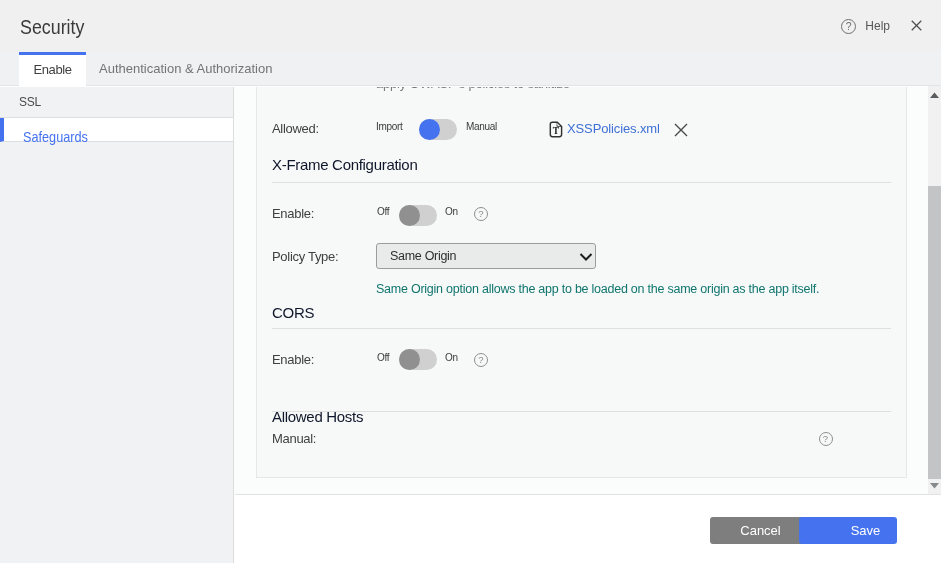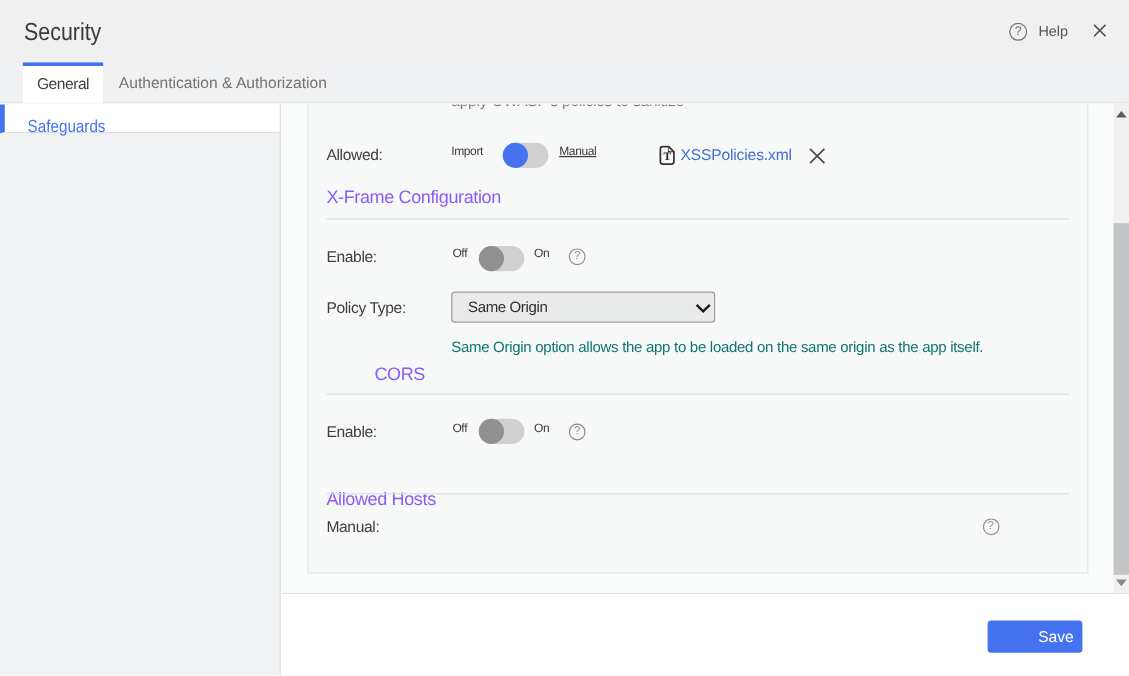--- a/index.html
+++ b/index.html
@@ -26,21 +26,21 @@
   .sb-ssl { height:31px; line-height:31px; padding-left:19px; color:#4a4a4a; border-bottom:1px solid #dcdedf; font-size:12px; letter-spacing:-0.3px; }
   .sb-safeguards { height:24px; line-height:39px; padding-left:19px; color:#4573f0; background:#fff; border-left:4px solid #4573f0; border-bottom:1px solid #dcdedf; font-size:14.5px; letter-spacing:0; }
 
   
   .panel { position:absolute; left:256px; top:87px; width:651px; height:391px; background:#f7f8f8; border:1px solid #e5e7e8; border-top:none; }
   
   .clipline { position:absolute; left:119px; top:0; width:320px; height:4px; overflow:hidden; }
   .clipline > div { margin-top:-11.5px; font-size:13px; letter-spacing:-0.2px; color:#7a7a7a; }
 
   .label { position:absolute; left:15px; font-size:13px; color:#3f3f3f; letter-spacing:-0.3px; }
-  .sechead { position:absolute; left:15px; font-size:15px; color:#8b5cf6; letter-spacing:-0.3px; }
+  .sechead { position:absolute; left:15px; font-size:15px; color:#0f172a; letter-spacing:-0.3px; }
   .sechr { position:absolute; left:15px; width:619px; border-top:1px solid #dddfe0; }
 
   .toggle { position:absolute; width:38px; height:21px; border-radius:10.5px; background:#d0d0d0; }
   .toggle .knob { position:absolute; left:0; top:0; width:21px; height:21px; border-radius:50%; }
   .knob-blue { background:#4573f0; }
   .knob-gray { background:#909090; }
   .ctext { position:absolute; font-size:10px; color:#3b3b3b; letter-spacing:-0.3px;text-align:right; }
   .qicon { position:absolute; width:14px; height:14px; border:1.1px solid #8f8f8f; border-radius:50%; color:#898989; font-size:9.5px; text-align:center; line-height:12px; }
 
   .selectbox { position:absolute; left:119px; width:220px; height:26px; background:#e9eaea; border:1px solid #9c9c9c; border-radius:3px; font-size:12.5px; letter-spacing:-0.3px; color:#2e2e2e; line-height:24px; padding-left:13px; }
@@ -49,53 +49,54 @@
   .hostinput { position:absolute; left:118.5px; top:338px; width:431px; height:29px; background:#fff; border:1.6px solid #4580f2; border-radius:4px; font-size:12px; letter-spacing:-0.6px; color:#3d3d3d; line-height:26px; padding-left:13px; }
 
   
   .sbx { position:absolute; left:928px; top:86px; width:13px; height:408px; background:#f1f1f1; }
   .sbx .thumb { position:absolute; left:0px; top:100px; width:13px; height:293px; background:#c2c4c5; }
 
   
   .footer { position:absolute; left:235px; top:494px; width:706px; height:69px; background:#fff; border-top:1px solid #dfe3e6; }
   .btn { position:absolute; top:22px; height:27px; border-radius:3px; color:#fff; font-size:13px; text-align:center; line-height:27px; }
   .btn-cancel { left:475px; width:101px; background:#7e7e7e; }
-  .btn-save { left:588px; width:79px; background:#4573f0;padding-left:35px; }
+  .btn-save { left:564px; width:98px; background:#4573f0;padding-left:35px; }
 </style>
 </head>
 <body>
   <div class="header">
     <div class="title">Security</div>
     <div class="helpwrap"><span class="hicon">?</span>Help</div>
     <svg class="closex" viewBox="0 0 12 12">
       <path d="M0.8 0.8 L11.2 11.2 M11.2 0.8 L0.8 11.2" stroke="#4f4f4f" stroke-width="1.4"></path>
     </svg>
   </div>
 
   <div class="tabbar">
-    <div class="tab-general">General</div>
+    <div class="tab-general">Enable</div>
     <div class="tab-auth">Authentication &amp; Authorization</div>
   </div>
 
   <div class="bodyarea"></div>
   <div class="sidebar">
+    <div class="sb-item sb-ssl">SSL</div>
     <div class="sb-item sb-safeguards"><span style="display:inline-block; transform:scaleX(0.875); transform-origin:0 50%;">Safeguards</span></div>
   </div>
 
   <div class="panel">
     <div class="clipline">
       <div>apply OWASP's policies to sanitize</div>
     </div>
 
     <div class="label" style="top:34px;">Allowed:</div>
     <div class="ctext" style="left:119px; top:34px;">Import</div>
     <div class="toggle" style="left:162px; top:32px;">
       <div class="knob knob-blue"></div>
     </div>
-    <div class="ctext" style="left:209px; top:34px;text-decoration:underline;">Manual</div>
+    <div class="ctext" style="left:209px; top:34px;">Manual</div>
     <svg class="abs" style="left:292px; top:33.5px;" width="14" height="17" viewBox="0 0 14 17">
       <path d="M3.3 1.2 H8.3 L12.6 5.5 V13.6 Q12.6 15.7 10.5 15.7 H3.3 Q1.3 15.7 1.3 13.6 V3.3 Q1.3 1.2 3.3 1.2 Z" fill="none" stroke="#333" stroke-width="1.45"></path>
       <path d="M8.2 1 V3.7 Q8.2 5.1 9.6 5.1 H12.7 L12.7 5.8 L7.6 5.8 L7.6 1 Z" fill="#333" stroke="none"></path>
       <text x="7" y="12.7" font-family="Liberation Serif" font-weight="bold" font-size="9.5" text-anchor="middle" fill="#222">T</text>
     </svg>
     <a class="abs" style="left:310px; top:34px; font-size:13px; letter-spacing:-0.12px; color:#3e70d6; text-decoration:none;">XSSPolicies.xml</a>
     <svg class="abs" style="left:417px; top:35.5px;" width="14" height="14" viewBox="0 0 14 14">
       <path d="M1 1 L13 13 M13 1 L1 13" stroke="#4a4a4a" stroke-width="1.4"></path>
     </svg>
 
@@ -111,21 +112,21 @@
     <div class="qicon" style="left:217px; top:120px;">?</div>
 
     <div class="label" style="top:162px;">Policy Type:</div>
     <div class="selectbox" style="top:156px;">Same Origin
       <svg style="position:absolute; right:2px; top:9px;" width="14" height="8" viewBox="0 0 14 8">
         <path d="M1.5 1 L7 6.5 L12.5 1" fill="none" stroke="#1c1c1c" stroke-width="2"></path>
       </svg>
     </div>
     <div class="helptext" style="top:194.5px;">Same Origin option allows the app to be loaded on the same origin as the app itself.</div>
 
-    <div class="sechead" style="top:217px;margin-left:40px;">CORS</div>
+    <div class="sechead" style="top:217px;">CORS</div>
     <div class="sechr" style="top:240.5px;"></div>
 
     <div class="label" style="top:264.5px;">Enable:</div>
     <div class="ctext" style="left:120px; top:264.5px;">Off</div>
     <div class="toggle" style="left:142px; top:262px;">
       <div class="knob knob-gray"></div>
     </div>
     <div class="ctext" style="left:188px; top:264.5px;">On</div>
     <div class="qicon" style="left:217px; top:265.5px;">?</div>
 
@@ -140,14 +141,15 @@
     <svg class="abs" style="left:2px; top:6px;" width="9" height="7" viewBox="0 0 9 7">
       <path d="M4.5 0.5 L9 6 H0 Z" fill="#5a5d60"></path>
     </svg>
     <div class="thumb"></div>
     <svg class="abs" style="left:2px; top:396px;" width="9" height="7" viewBox="0 0 9 7">
       <path d="M4.5 6.5 L0 1 H9 Z" fill="#85898c"></path>
     </svg>
   </div>
 
   <div class="footer">
+    <div class="btn btn-cancel">Cancel</div>
     <div class="btn btn-save">Save</div>
   </div>
 
 </body></html>

